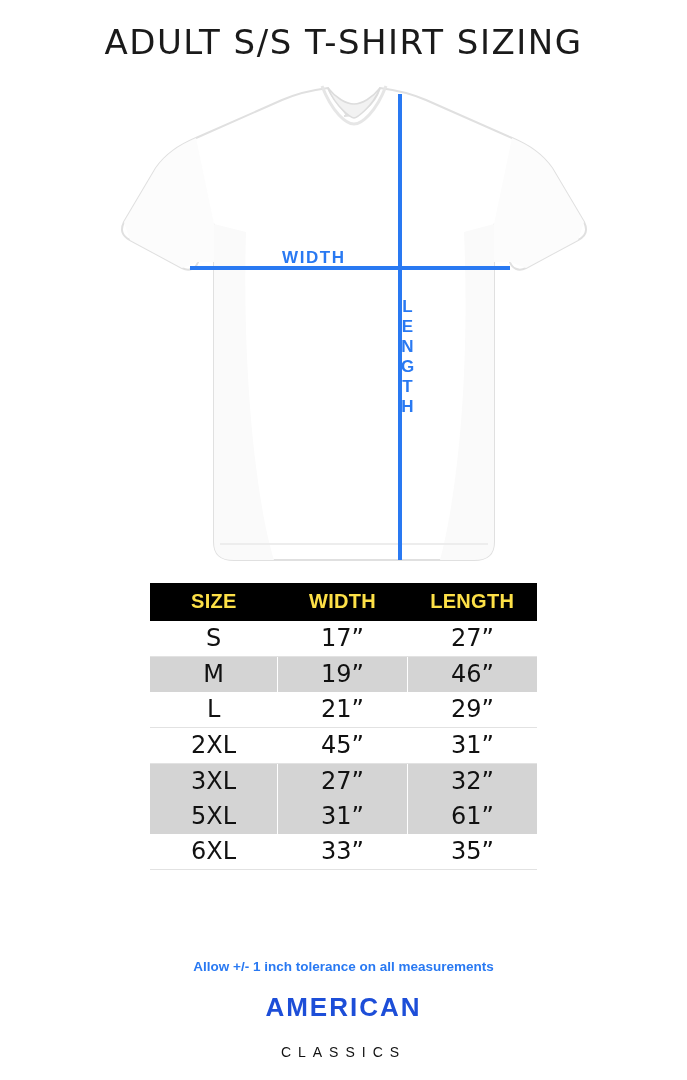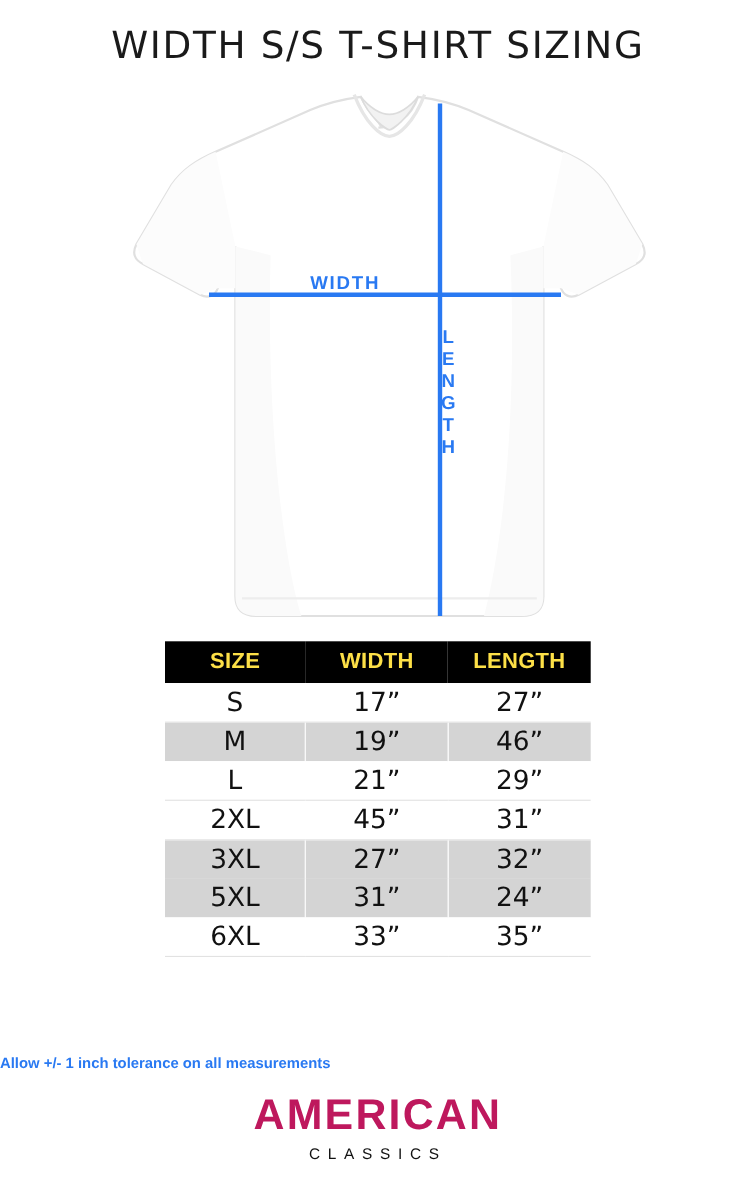--- a/index.html
+++ b/index.html
@@ -99,56 +99,56 @@
   table.size-table td:last-child { border-right: none; }
   table.size-table tr.row-odd td { background: #ffffff; }
   table.size-table tr.row-even td { background: #d4d4d4; }
   table.size-table tr.row-odd td { border-bottom: 1px solid #e2e2e2; }
 
   .tolerance {
     position: absolute;
     top: 959px;
     left: 0;
     width: 687px;
-    text-align: left;
+    text-align: center;
     color: #2979f2;
     font-size: 13.5px;
     font-weight: bold;
     font-family: "Liberation Sans", sans-serif;
   }
 
   
   .brand {
     position: absolute;
     top: 992px;
     left: 0;
     width: 687px;
     text-align: center;
   }
   .brand-main {
-    font-size: 39px;
+    font-size: 26px;
     letter-spacing: 2px;
     font-weight: bold;
-    color: #be185d;
+    color: #1d4ed8;
     font-family: "Liberation Sans", sans-serif;
   }
   .brand-sub {
-    margin-top: 5px;
+    margin-top: 21px;
     font-size: 14px;
     letter-spacing: 7px;
     color: #111111;
     font-family: "Liberation Sans", sans-serif;
   }
 </style>
 </head>
 <body>
 
 <div class="page">
 
-  <div class="title">WIDTH S/S T-SHIRT SIZING</div>
+  <div class="title">ADULT S/S T-SHIRT SIZING</div>
 
   <div class="shirt-area">
     <svg class="shirt-svg" width="567" height="500" viewBox="0 0 567 500">
 
       <g>
         <path d="M222 28
                  C 236 22, 252 18, 268 16
                  C 276 34, 292 44, 284 44
                  C 300 44, 314 34, 320 16
                  C 336 18, 352 22, 366 28
@@ -229,21 +229,21 @@
           <td>31”</td>
         </tr>
         <tr class="row-even">
           <td>3XL</td>
           <td>27”</td>
           <td>32”</td>
         </tr>
         <tr class="row-even">
           <td>5XL</td>
           <td>31”</td>
-          <td>24”</td>
+          <td>61”</td>
         </tr>
         <tr class="row-odd">
           <td>6XL</td>
           <td>33”</td>
           <td>35”</td>
         </tr>
       </tbody>
     </table>
   </div>
 

